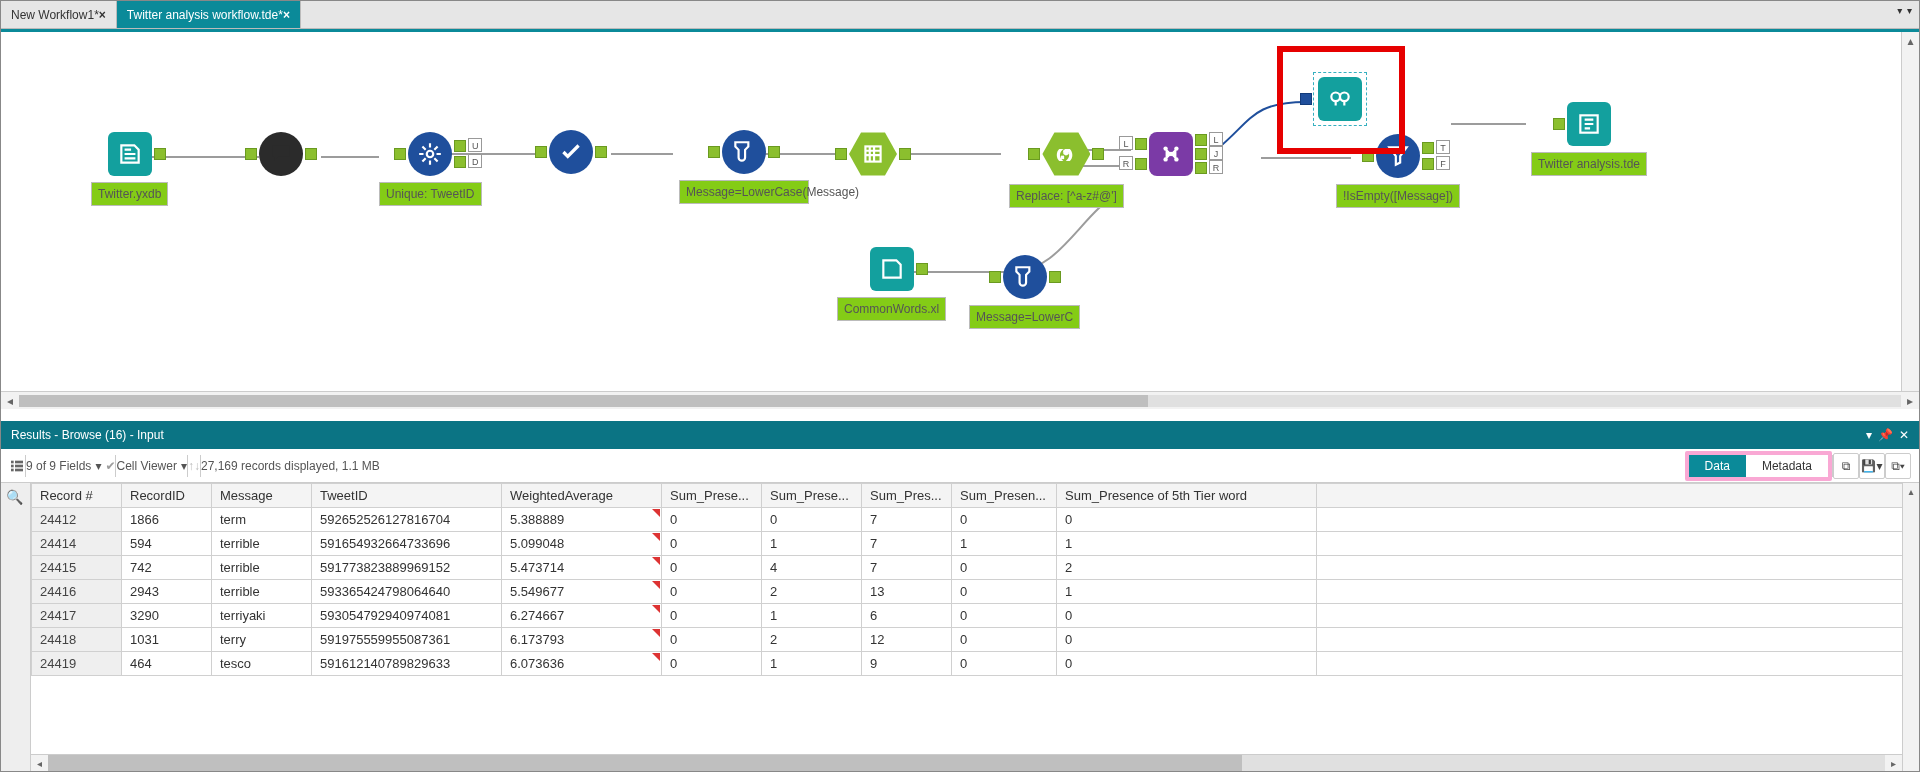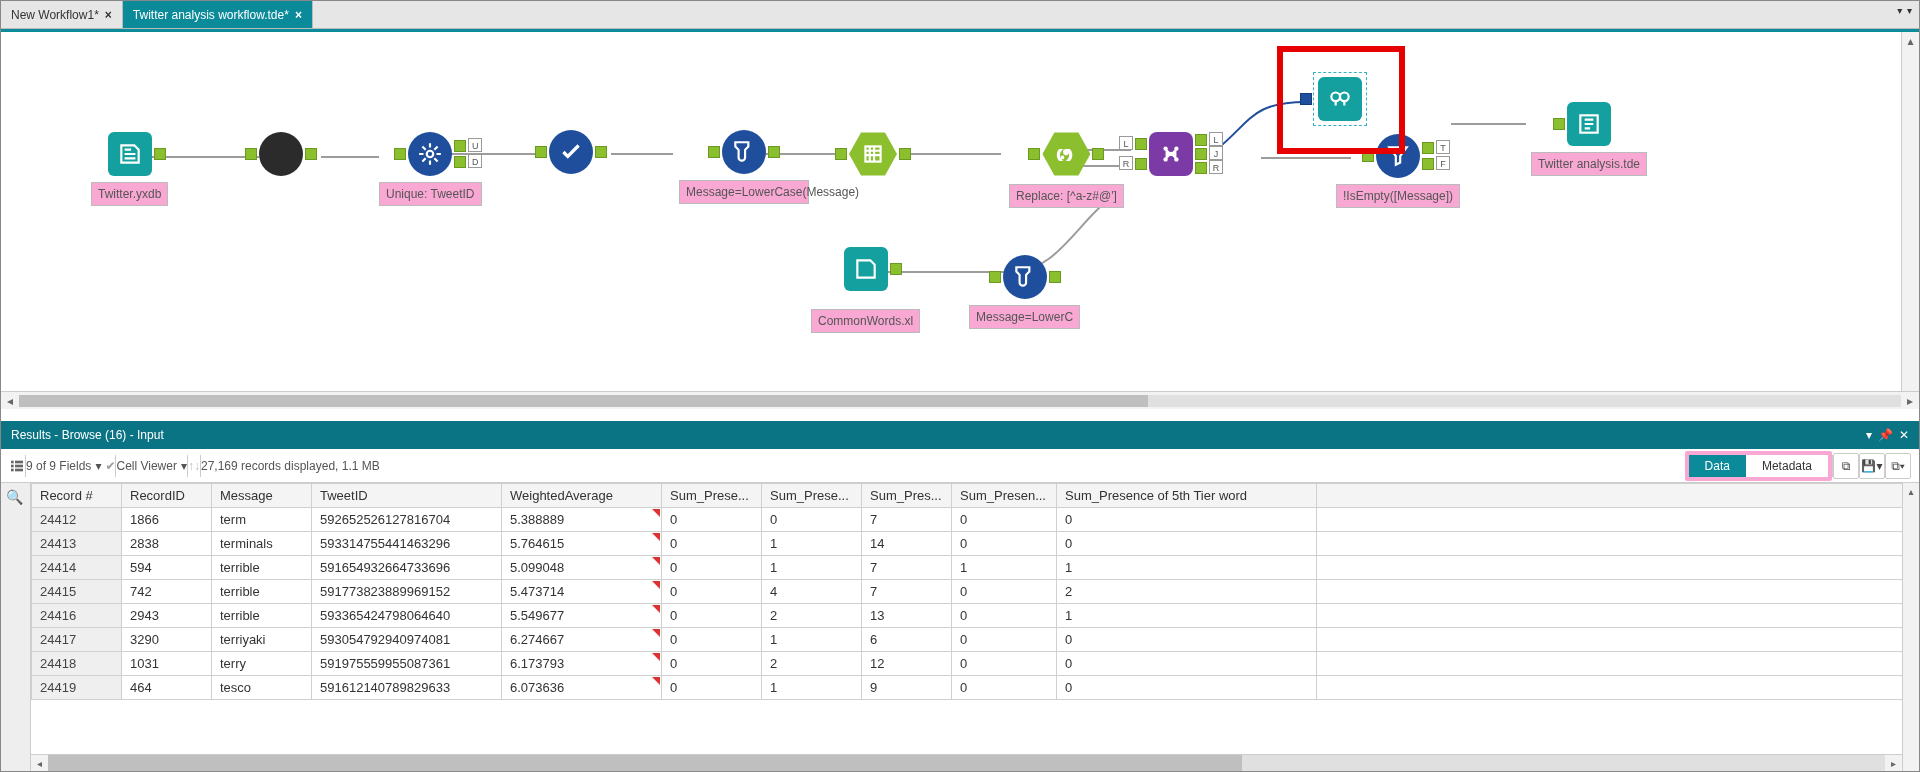--- a/index.html
+++ b/index.html
@@ -1,28 +1,28 @@
 <!DOCTYPE html>
 <html><head>
 <meta charset="utf-8">
 <style>
 html,body{margin:0;padding:0;font-family:"Segoe UI",Tahoma,sans-serif;font-size:12px;color:#333;background:#fff;height:100%;width:100%;}
 *{box-sizing:border-box;}
 .app{display:flex;flex-direction:column;width:1920px;height:772px;border:1px solid #888;}
 .tab-bar{display:flex;align-items:center;background:#e6e6e6;height:28px;border-bottom:1px solid #bbb;position:relative;}
-.tab{display:flex;align-items:center;padding:0 10px;height:100%;border-right:1px solid #bbb;gap:6px;color:#333;justify-content:flex-end;}
+.tab{display:flex;align-items:center;padding:0 10px;height:100%;border-right:1px solid #bbb;color:#333;justify-content:flex-end;}
 .tab.active{background:#0b8a99;color:#fff;}
 .tab-close{font-weight:bold;}
 .tab-bar .menu-dots{position:absolute;right:6px;top:4px;font-size:10px;letter-spacing:1px;}
 .canvas-wrap{position:relative;flex:0 0 380px;background:#fff;border-top:3px solid #0b8a99;overflow:hidden;}
 .canvas{position:absolute;inset:0 20px 20px 0;}
 .node{position:absolute;display:flex;flex-direction:column;align-items:center;}
 .node-icon{width:44px;height:44px;border-radius:6px;display:flex;align-items:center;justify-content:center;color:#fff;}
 .node-icon svg{width:26px;height:26px;}
-.node-label{margin-top:6px;border:1px solid #bbb;background:#f9a8d4;color:#555;padding:4px 6px;font-size:12px;line-height:1.2;max-width:130px;text-align:left;}
+.node-label{margin-top:6px;border:1px solid #bbb;background:#84cc16;color:#555;padding:4px 6px;font-size:12px;line-height:1.2;max-width:130px;text-align:left;}
 .ico-teal{background:#13a09e;}
 .ico-blue{background:#1f4f9c;border-radius:50%;}
 .ico-purple{background:#7b3aa6;border-radius:8px;}
 .ico-dark{background:#2b2b2b;border-radius:50%;}
 .ico-hex{background:#8bbf2e;clip-path:polygon(25% 5%,75% 5%,100% 50%,75% 95%,25% 95%,0 50%);}
 .anchor{position:absolute;width:12px;height:12px;background:#8bbf2e;border:1px solid #6a9a20;}
 .anchor.left{left:-14px;}
 .anchor.right{right:-14px;}
 .anchor.blue{background:#1f4f9c;border-color:#123b7a;}
 .anchor-label{position:absolute;width:14px;height:14px;font-size:9px;line-height:14px;text-align:center;background:#fff;border:1px solid #999;color:#555;}
@@ -252,21 +252,21 @@
               <svg viewBox="0 0 24 24" fill="none" stroke="#fff" stroke-width="2">
                 <rect x="4" y="4" width="16" height="16"></rect>
                 <path d="M8 8h8M8 12h8M8 16h5"></path>
               </svg>
             </div>
         <span class="anchor left" style="top:16px;"></span>
           </div>
         <div class="node-label">Twitter analysis.tde</div>
       </div>
 
-      <div class="node" style="left:810px;top:215px;gap:12px;">
+      <div class="node" style="left:836px;top:215px;">
         <div class="icon-holder">
             <div class="node-icon ico-teal">
               <svg viewBox="0 0 24 24" fill="none" stroke="#fff" stroke-width="2">
                 <path d="M4 4h12l4 4v12H4z"></path>
               </svg>
             </div>
         <span class="anchor right" style="top:16px;"></span>
           </div>
         <div class="node-label">CommonWords.xl</div>
       </div>
@@ -390,33 +390,20 @@
               <td>592652526127816704</td>
               <td class="red-tri">5.388889</td>
               <td>0</td>
               <td>0</td>
               <td>7</td>
               <td>0</td>
               <td>0</td>
               <td></td>
             </tr>
             <tr>
-              <td class="rownum">24413</td>
-              <td>2838</td>
-              <td>terminals</td>
-              <td>593314755441463296</td>
-              <td class="red-tri">5.764615</td>
-              <td>0</td>
-              <td>1</td>
-              <td>14</td>
-              <td>0</td>
-              <td>0</td>
-              <td></td>
-            </tr>
-            <tr>
               <td class="rownum">24414</td>
               <td>594</td>
               <td>terrible</td>
               <td>591654932664733696</td>
               <td class="red-tri">5.099048</td>
               <td>0</td>
               <td>1</td>
               <td>7</td>
               <td>1</td>
               <td>1</td>

